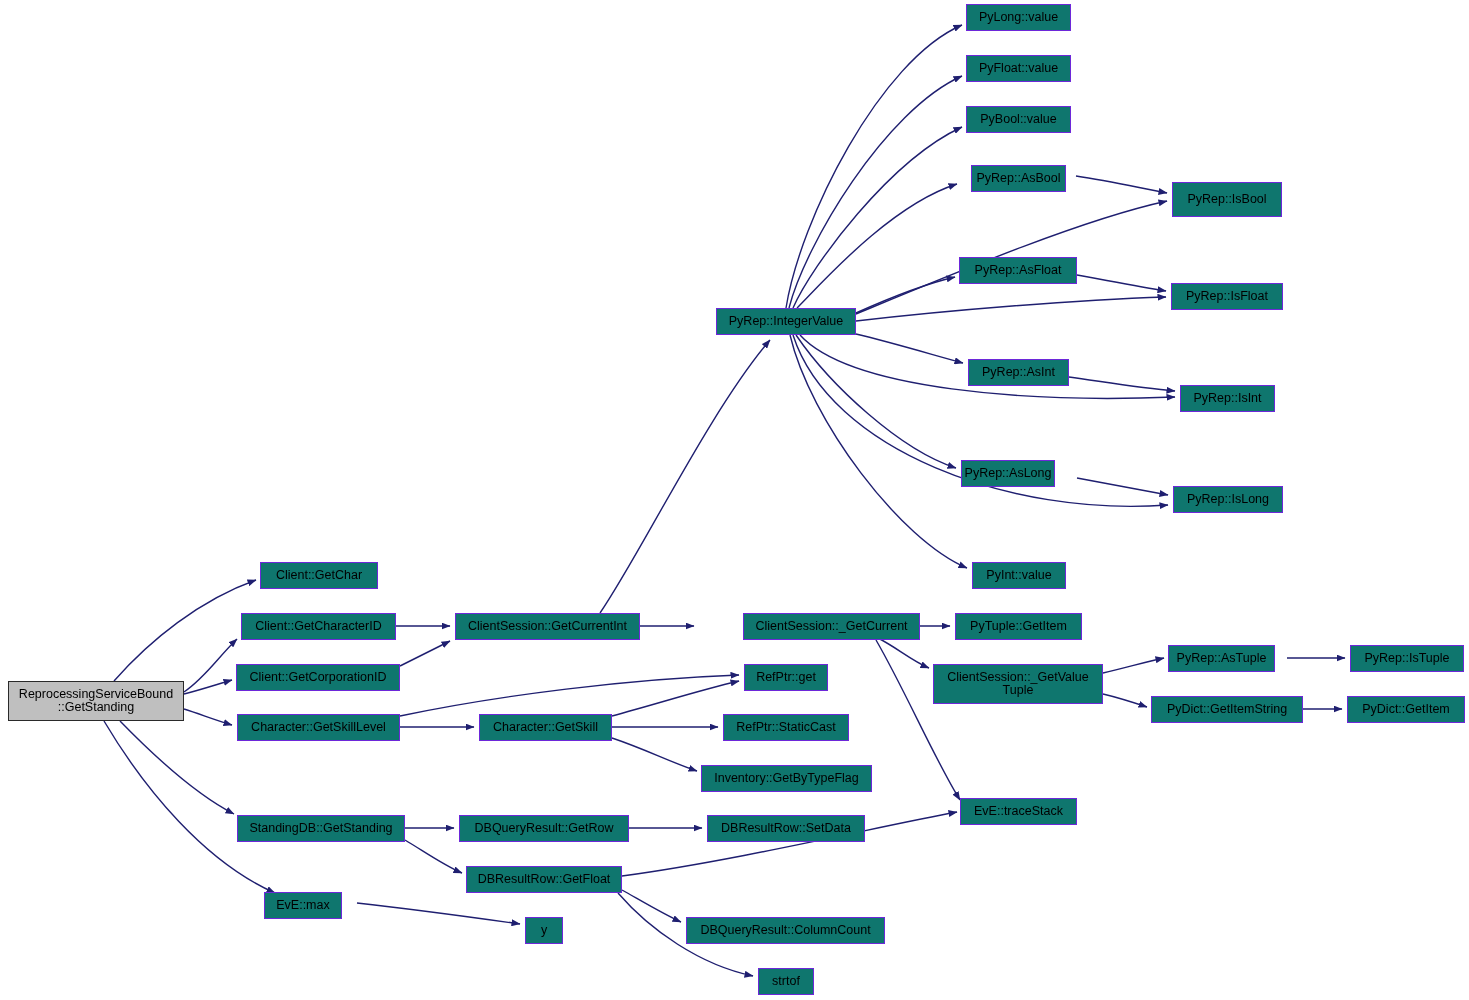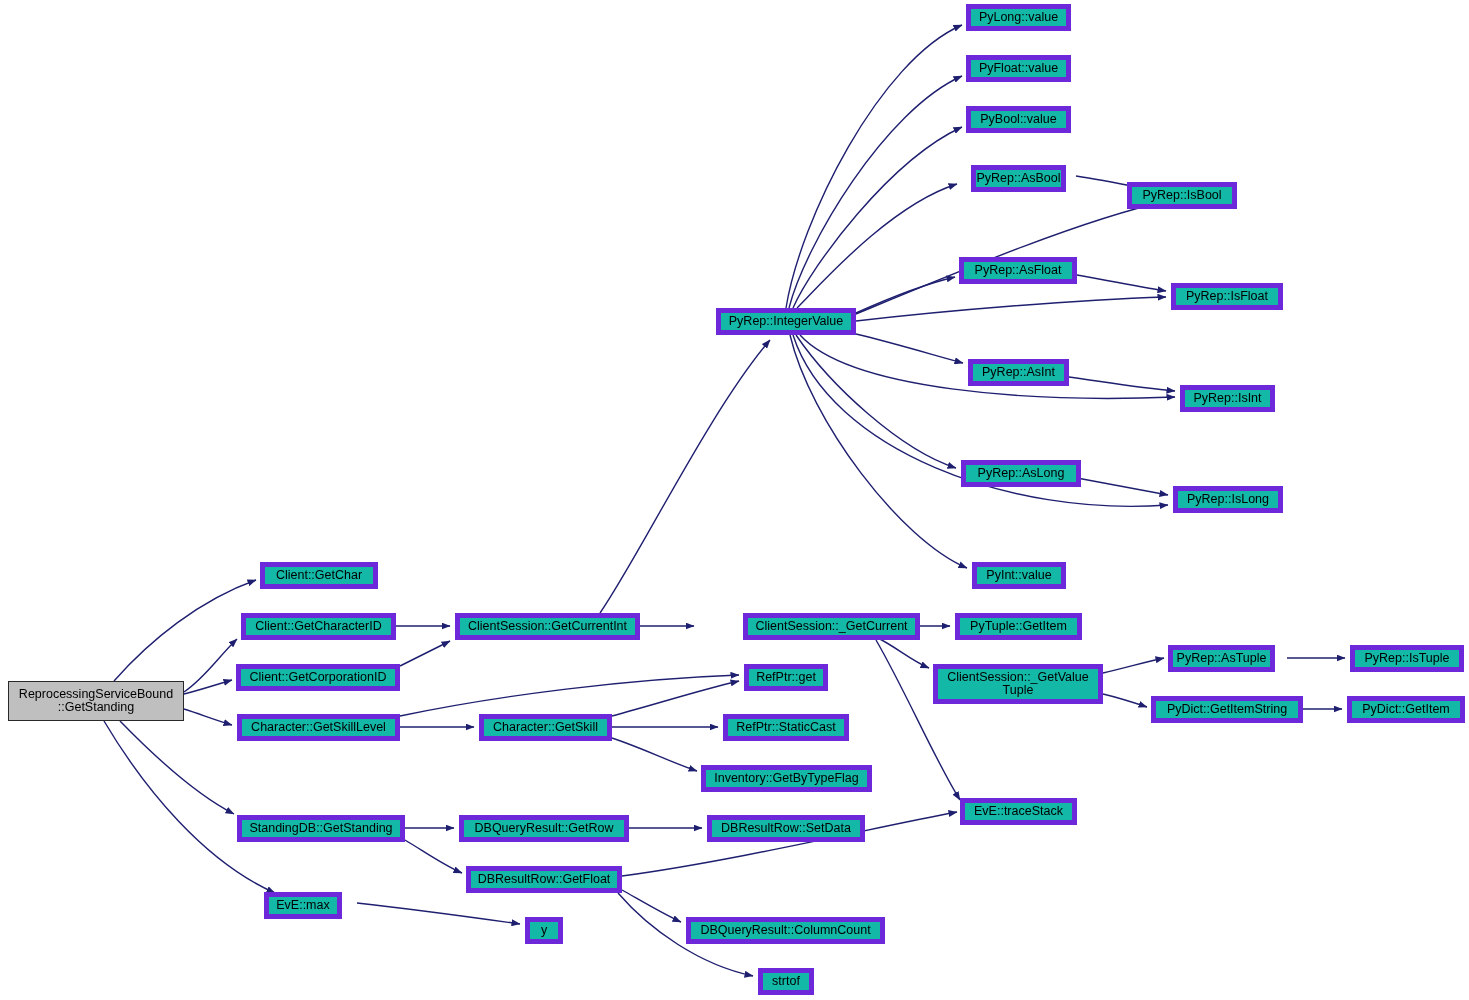--- a/index.html
+++ b/index.html
@@ -19,22 +19,22 @@
     position: absolute;
     left: 0;
     top: 0;
     width: 1469px;
     height: 1000px;
     pointer-events: none;
   }
   .gnode {
     position: absolute;
     box-sizing: border-box;
-    background: #14b8a6;
-    border: 5px solid #6d28d9;
+    background: #0f766e;
+    border: 1px solid #6d28d9;
     display: flex;
     align-items: center;
     justify-content: center;
     text-align: center;
     color: #000000;
     font-size: 12.5px;
     line-height: 13px;
     letter-spacing: 0px;
     white-space: pre-line;
     z-index: 2;
@@ -132,23 +132,23 @@
       <div class="gnode" style="left: 955px; top: 613px; width: 127px; height: 27px;"><span class="gnode-label">PyTuple::GetItem</span></div>
       <div class="gnode" style="left: 933px; top: 664px; width: 170px; height: 40px;"><span class="gnode-label">ClientSession::_GetValue
 Tuple</span></div>
       <div class="gnode" style="left: 960px; top: 798px; width: 117px; height: 27px;"><span class="gnode-label">EvE::traceStack</span></div>
       <div class="gnode" style="left: 966px; top: 4px; width: 105px; height: 27px;"><span class="gnode-label">PyLong::value</span></div>
       <div class="gnode" style="left: 966px; top: 55px; width: 105px; height: 27px;"><span class="gnode-label">PyFloat::value</span></div>
       <div class="gnode" style="left: 966px; top: 106px; width: 105px; height: 27px;"><span class="gnode-label">PyBool::value</span></div>
       <div class="gnode" style="left: 961px; top: 165px; width: 95px; height: 27px; margin-left: 10px;"><span class="gnode-label">PyRep::AsBool</span></div>
       <div class="gnode" style="left: 959px; top: 257px; width: 118px; height: 27px;"><span class="gnode-label">PyRep::AsFloat</span></div>
       <div class="gnode" style="left: 968px; top: 359px; width: 101px; height: 27px;"><span class="gnode-label">PyRep::AsInt</span></div>
-      <div class="gnode" style="left: 961px; top: 460px; width: 120px; height: 27px;"><span class="gnode-label">PyRep::AsLong</span></div>
+      <div class="gnode" style="left: 961px; top: 460px; width: 94px; height: 27px;"><span class="gnode-label">PyRep::AsLong</span></div>
       <div class="gnode" style="left: 972px; top: 562px; width: 94px; height: 27px;"><span class="gnode-label">PyInt::value</span></div>
-      <div class="gnode" style="left: 1127px; top: 182px; width: 110px; height: 27px;"><span class="gnode-label">PyRep::IsBool</span></div>
+      <div class="gnode" style="left: 1172px; top: 182px; width: 110px; height: 35px;"><span class="gnode-label">PyRep::IsBool</span></div>
       <div class="gnode" style="left: 1171px; top: 283px; width: 112px; height: 27px;"><span class="gnode-label">PyRep::IsFloat</span></div>
       <div class="gnode" style="left: 1180px; top: 385px; width: 95px; height: 27px;"><span class="gnode-label">PyRep::IsInt</span></div>
       <div class="gnode" style="left: 1173px; top: 486px; width: 110px; height: 27px;"><span class="gnode-label">PyRep::IsLong</span></div>
       <div class="gnode" style="left: 1168px; top: 645px; width: 107px; height: 27px;"><span class="gnode-label">PyRep::AsTuple</span></div>
       <div class="gnode" style="left: 1151px; top: 696px; width: 152px; height: 27px;"><span class="gnode-label">PyDict::GetItemString</span></div>
       <div class="gnode" style="left: 1350px; top: 645px; width: 114px; height: 27px;"><span class="gnode-label">PyRep::IsTuple</span></div>
       <div class="gnode" style="left: 1347px; top: 696px; width: 118px; height: 27px;"><span class="gnode-label">PyDict::GetItem</span></div>
     </div>
 </div>
 

